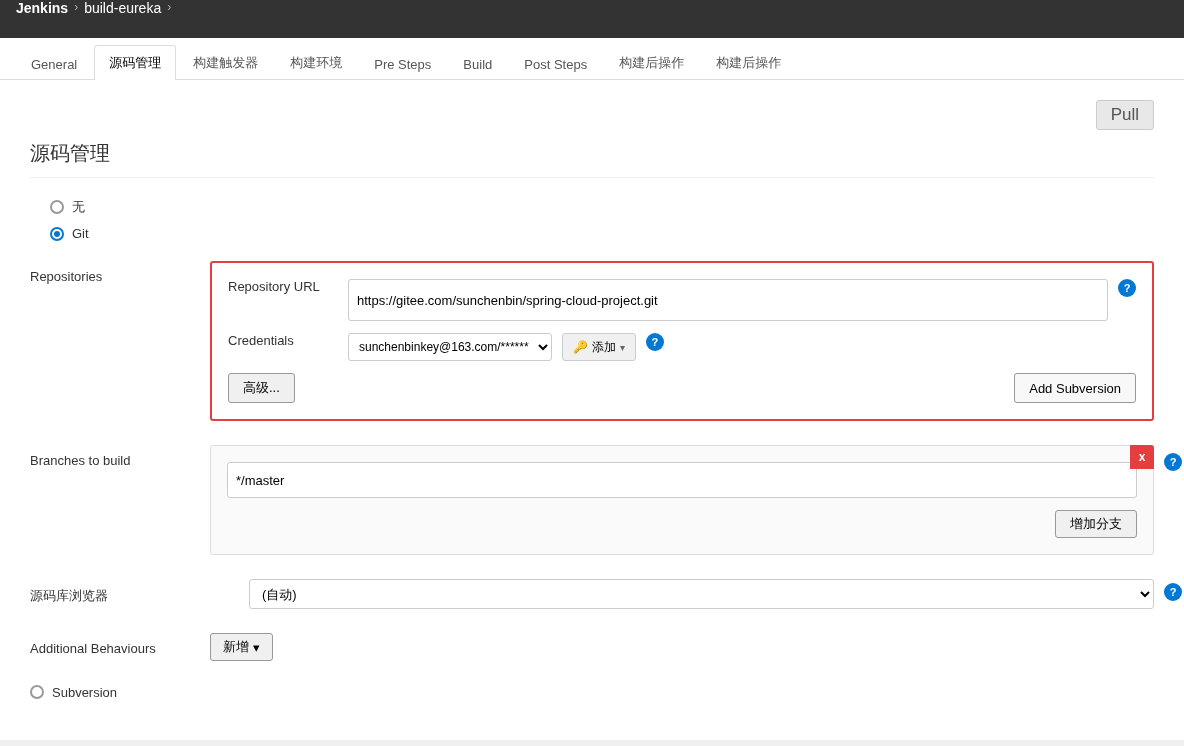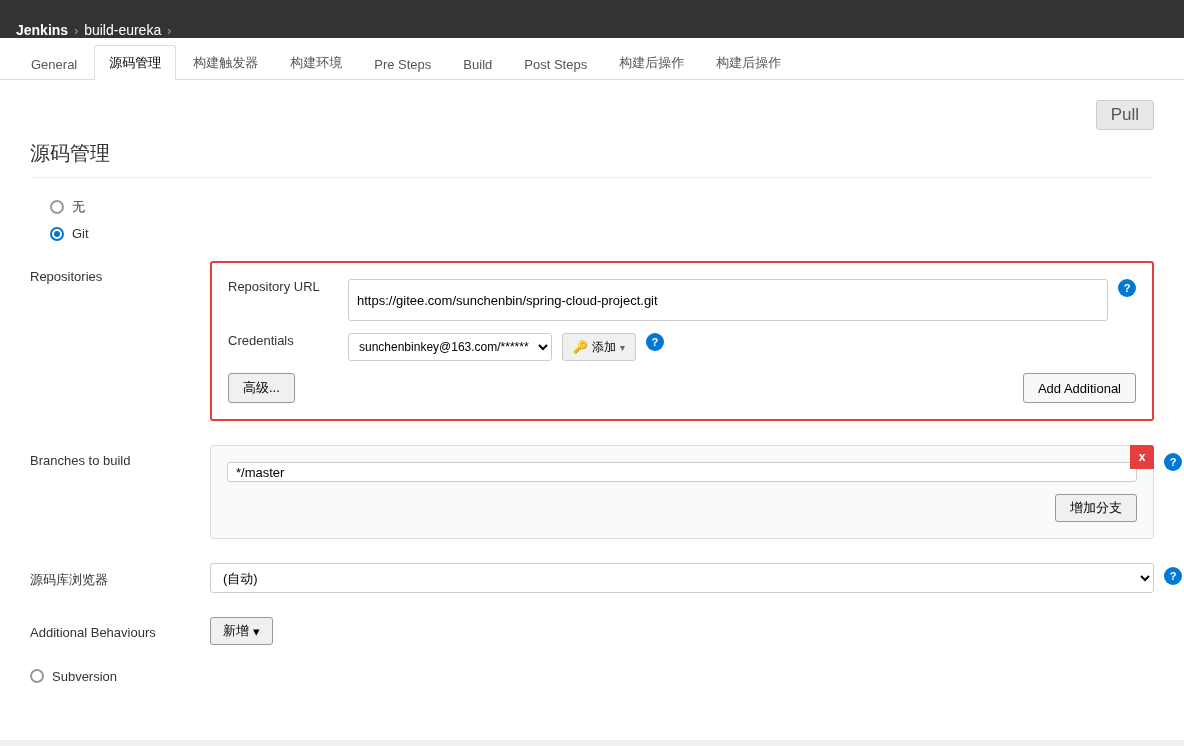--- a/index.html
+++ b/index.html
@@ -5,21 +5,21 @@
     * { box-sizing: border-box; margin: 0; padding: 0; }
     body { font-family: 'Segoe UI', Arial, sans-serif; font-size: 13px; background: #f0f0f0; color: #333; }
     
     
     .header {
       background: #333;
       color: #fff;
       padding: 0 16px;
       height: 38px;
       display: flex;
-      align-items: flex-end;
+      align-items: flex-start;
       gap: 6px;
     }
     .header-jenkins { color: #fff; font-weight: bold; font-size: 14px; }
     .header-chevron { color: #aaa; font-size: 12px; }
     .header-build { color: #fff; font-size: 14px; }
     
     
     .tabs-container {
       background: #fff;
       border-bottom: 1px solid #ddd;
@@ -241,21 +241,21 @@
       margin-bottom: 12px;
     }
     .branch-label {
       font-size: 13px;
       color: #333;
       width: 200px;
       flex-shrink: 0;
     }
     .branch-input {
       flex: 1;
-      height: 20px;
+      height: 36px;
       border: 1px solid #ccc;
       border-radius: 3px;
       padding: 4px 8px;
       font-size: 13px;
       outline: none;
       background: #fff;
     }
     .x-btn {
       position: absolute;
       top: -1px;
@@ -282,20 +282,21 @@
       cursor: pointer;
       background: #f0f0f0;
       display: block;
       margin-left: auto;
     }
     
     
     .browser-row {
       display: flex;
       gap: 10px;
+      margin-left: 39px;
     }
     .browser-select {
       flex: 1;
       height: 30px;
       border: 1px solid #ccc;
       border-radius: 3px;
       padding: 2px 8px;
       font-size: 13px;
       background: #fff;
       cursor: pointer;
@@ -383,21 +384,21 @@
           <button class="add-btn">
             <span class="key-icon">🔑</span>
             <span>添加</span>
             <span class="chevron">▾</span>
           </button>
           <div class="help-icon">?</div>
         </div>
 
         <div class="buttons-row">
           <button class="advanced-btn">高级...</button>
-          <button class="add-repo-btn">Add Additional</button>
+          <button class="add-repo-btn">Add Subversion</button>
         </div>
       </div>
     </div>
   </div>
 
   <div class="form-section">
     <div class="form-label-col">Branches to build</div>
     <div class="form-content-col" style="position:relative;">
       <div class="branches-box">
         <button class="x-btn">x</button>

